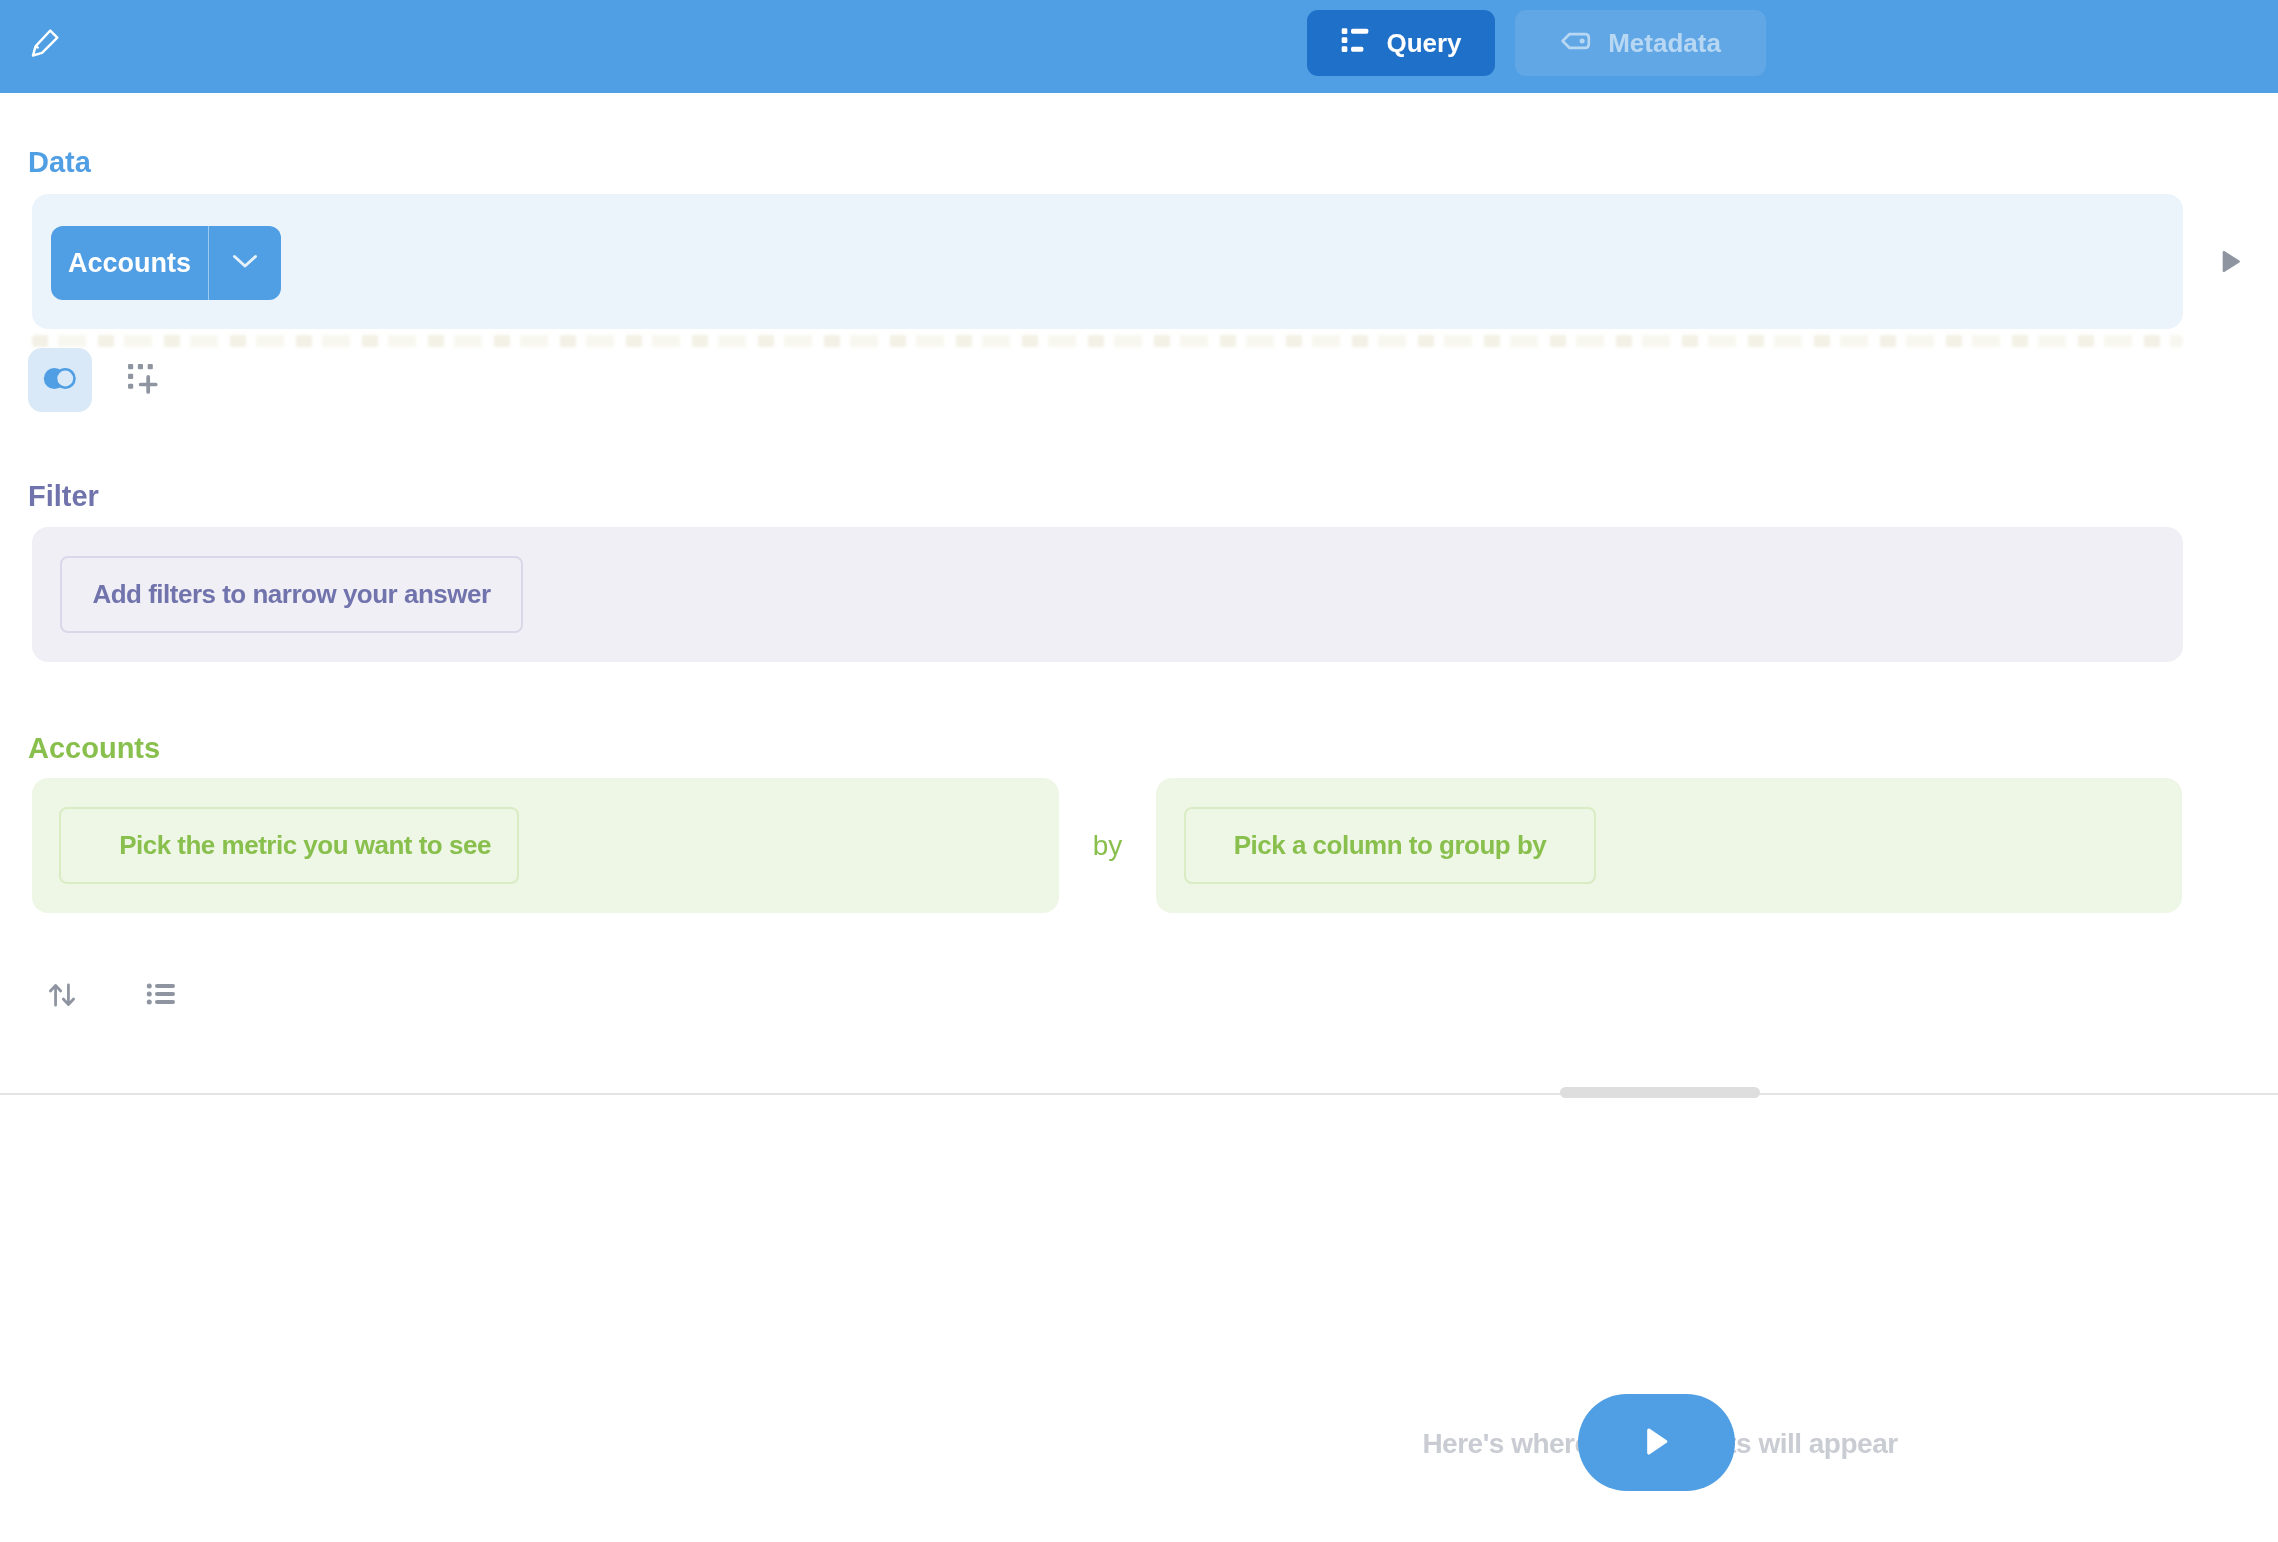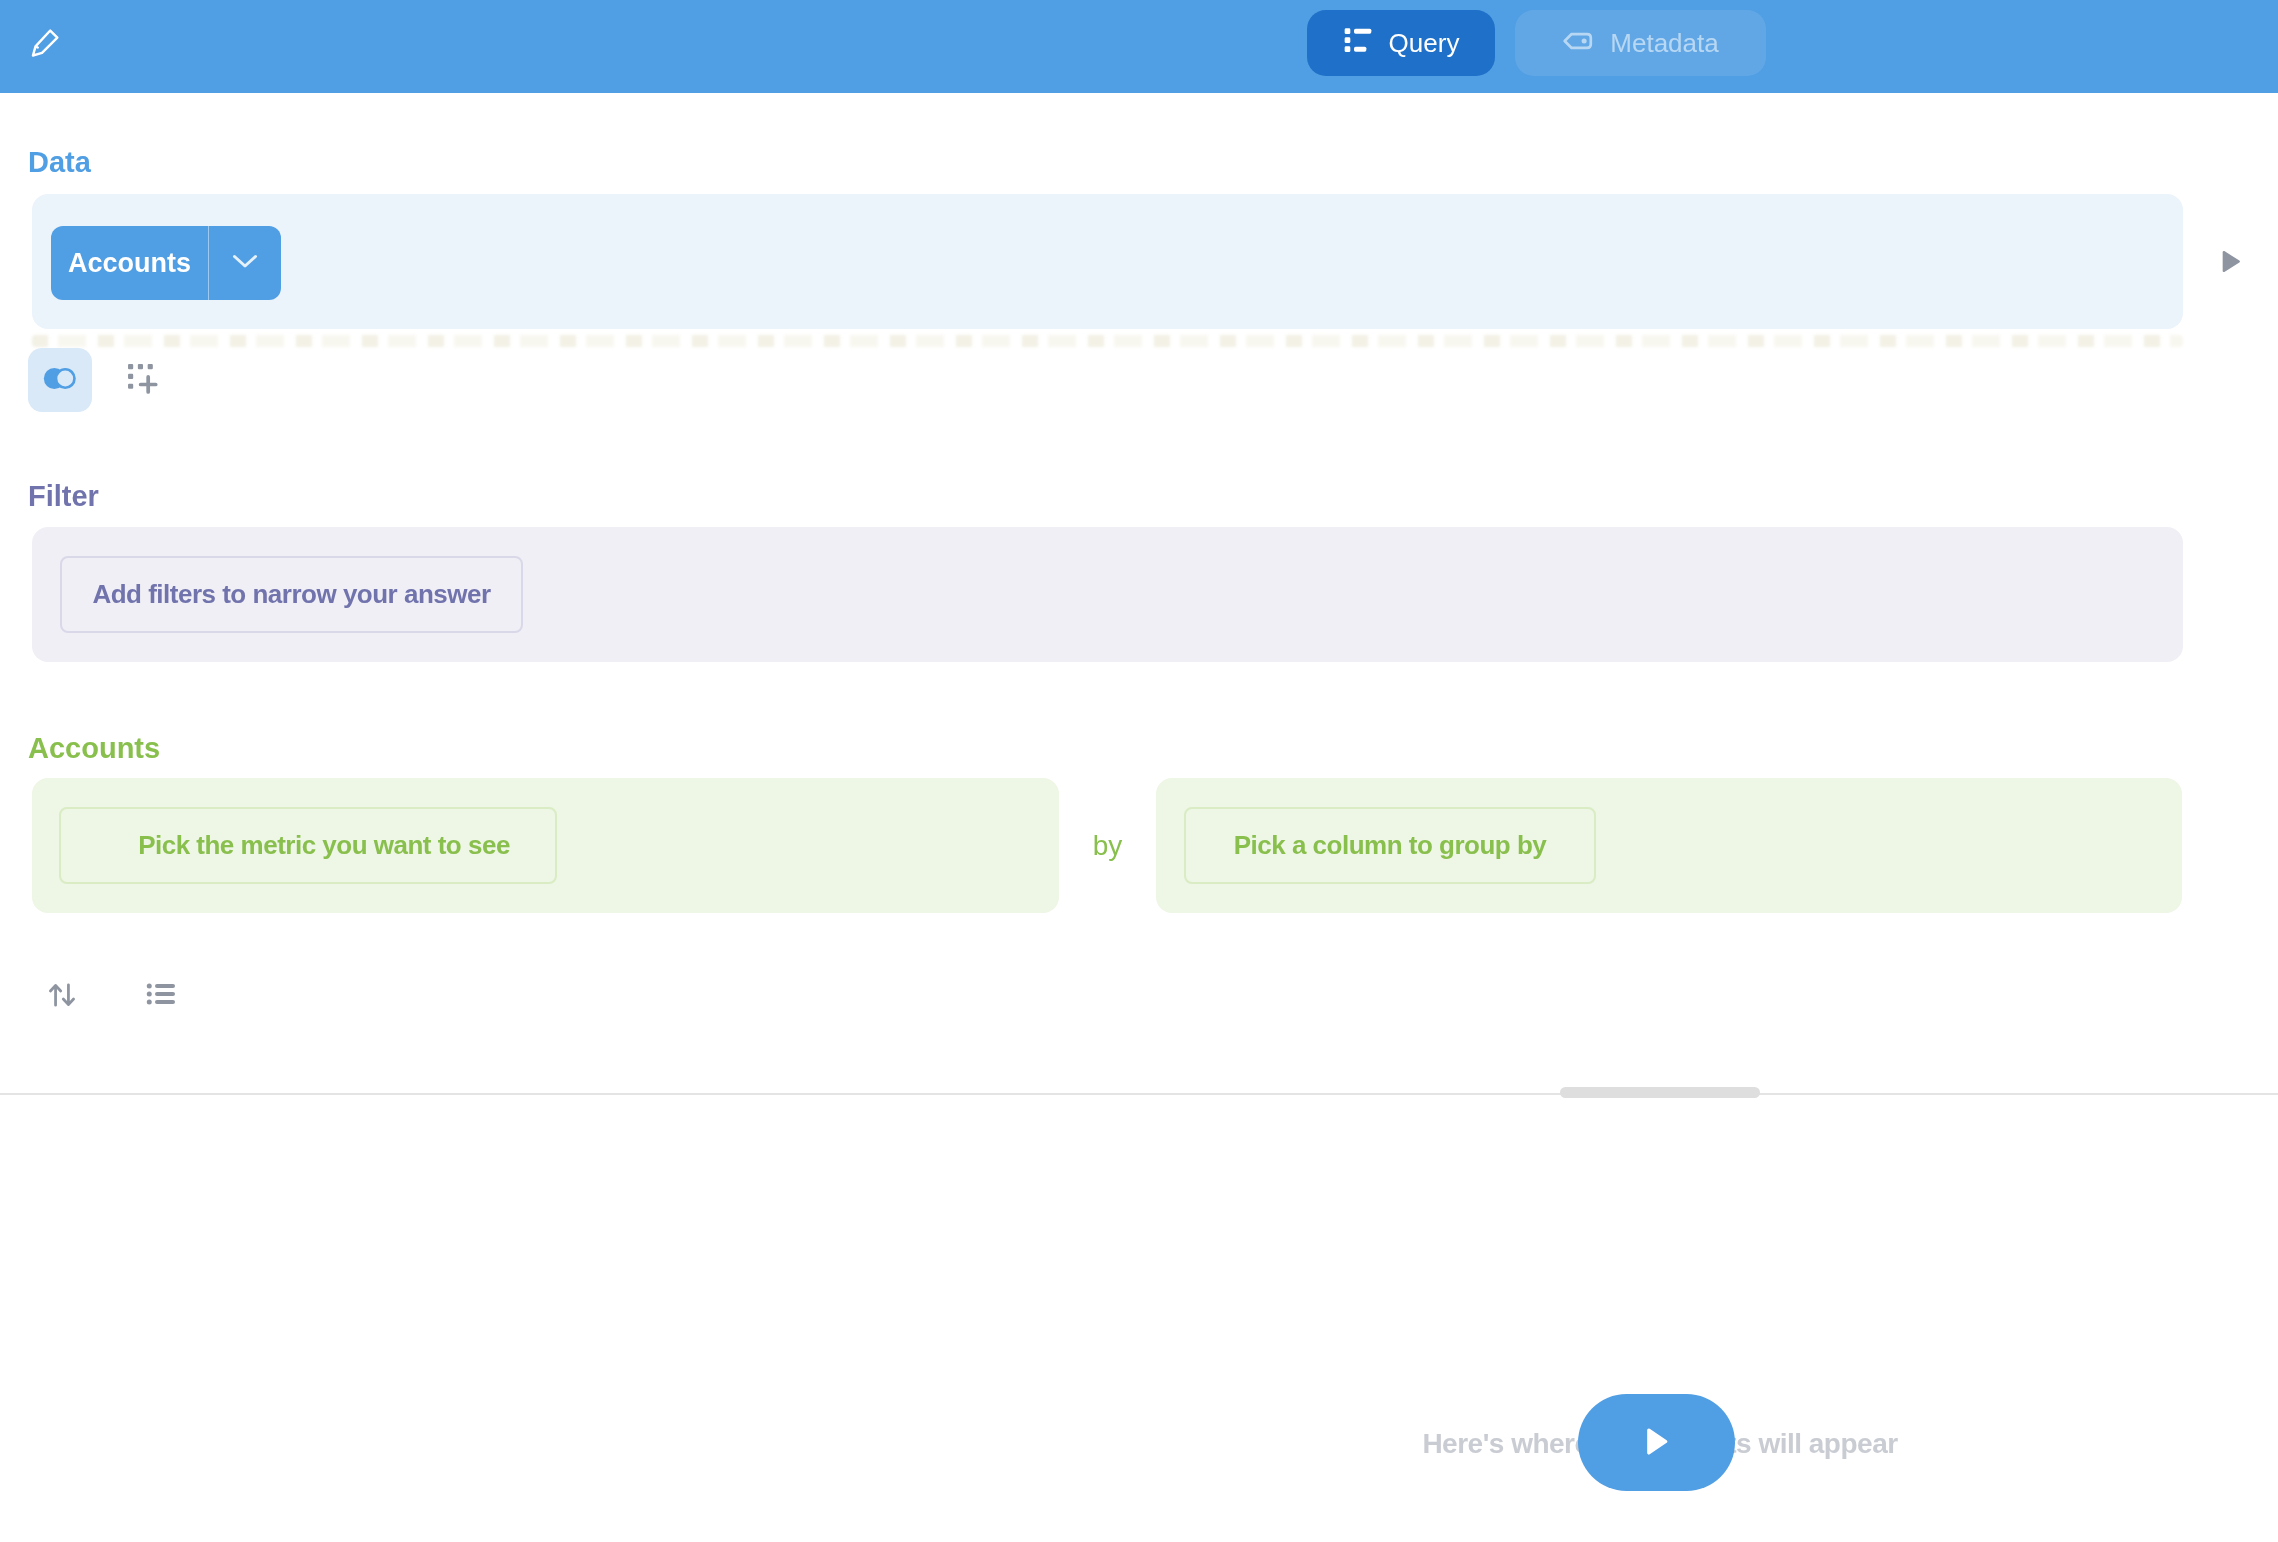--- a/index.html
+++ b/index.html
@@ -4,22 +4,22 @@
 <style>
   html,body{margin:0;padding:0;background:#fff;}
   #app{position:relative;width:2278px;height:1542px;overflow:hidden;background:#fff;
        font-family:"Liberation Sans","DejaVu Sans",sans-serif;}
 
   
   .header{position:absolute;left:0;top:0;width:2278px;height:93px;background:var(--brand,#509ee3);}
   .edit-btn{position:absolute;left:24px;top:22px;width:44px;height:44px;background:none;border:none;
             display:flex;align-items:center;justify-content:center;cursor:pointer;padding:0;}
   .tabs{position:absolute;left:1307px;top:10px;height:66px;display:flex;gap:20px;}
-  .tab{height:66px;border:none;border-radius:19px;display:flex;align-items:center;justify-content:center;
-       gap:16px;font-family:inherit;font-size:26px;font-weight:normal;cursor:pointer;padding:0;}
+  .tab{height:66px;border:none;border-radius:11px;display:flex;align-items:center;justify-content:center;
+       gap:16px;font-family:inherit;font-size:26px;font-weight:bold;cursor:pointer;padding:0;}
   .tab.active{width:188px;background:var(--brand-dark,#1e70c8);color:#ffffff;}
   .tab.inactive{width:251px;background:rgba(255,255,255,0.10);color:rgba(255,255,255,0.55);}
 
   
   .sec-label{position:absolute;left:28px;font-size:29px;font-weight:bold;line-height:32px;}
   .lbl-data{top:146px;color:var(--brand,#509ee3);}
   .lbl-filter{top:480px;color:var(--filter,#7173ad);}
   .lbl-summarize{top:732px;color:var(--summarize,#88bf4d);}
 
   
@@ -50,21 +50,21 @@
   .colx-btn{left:118px;top:356px;width:48px;height:48px;}
   .sort-btn{left:38px;top:972px;width:48px;height:48px;}
   .limit-btn{left:137px;top:971px;width:48px;height:48px;}
 
   
   .step-btn{position:absolute;height:77px;border-radius:8px;background:transparent;cursor:pointer;
             display:flex;align-items:center;justify-content:center;font-family:inherit;
             font-size:26px;font-weight:bold;letter-spacing:-0.5px;white-space:nowrap;padding:0;}
   .filter-add{left:60px;top:556px;width:463px;border:2px solid var(--filter-border,#d9d8e8);
               color:var(--filter,#7173ad);}
-  .metric-pick{left:59px;top:807px;width:498px;border:2px solid var(--summarize-border,#d9ecc4);
+  .metric-pick{left:59px;top:807px;width:460px;border:2px solid var(--summarize-border,#d9ecc4);
                color:var(--summarize,#88bf4d);padding-left:32px;}
   .group-pick{left:1184px;top:807px;width:412px;border:2px solid var(--summarize-border,#d9ecc4);
               color:var(--summarize,#88bf4d);}
   .by-label{position:absolute;left:1059px;top:778px;width:97px;height:135px;display:flex;align-items:center;
             justify-content:center;color:var(--summarize,#88bf4d);font-size:28px;font-weight:normal;}
 
   
   .preview-btn{position:absolute;left:2214px;top:246px;width:34px;height:34px;border:none;background:none;
                padding:0;cursor:pointer;display:flex;align-items:center;justify-content:center;}
 

